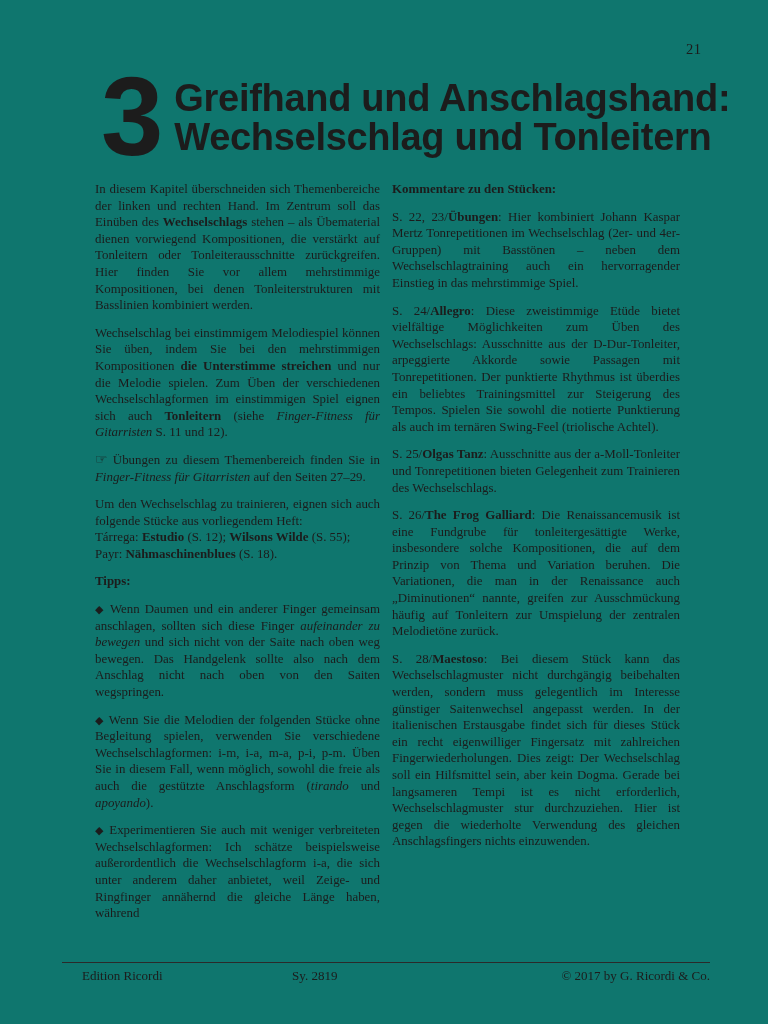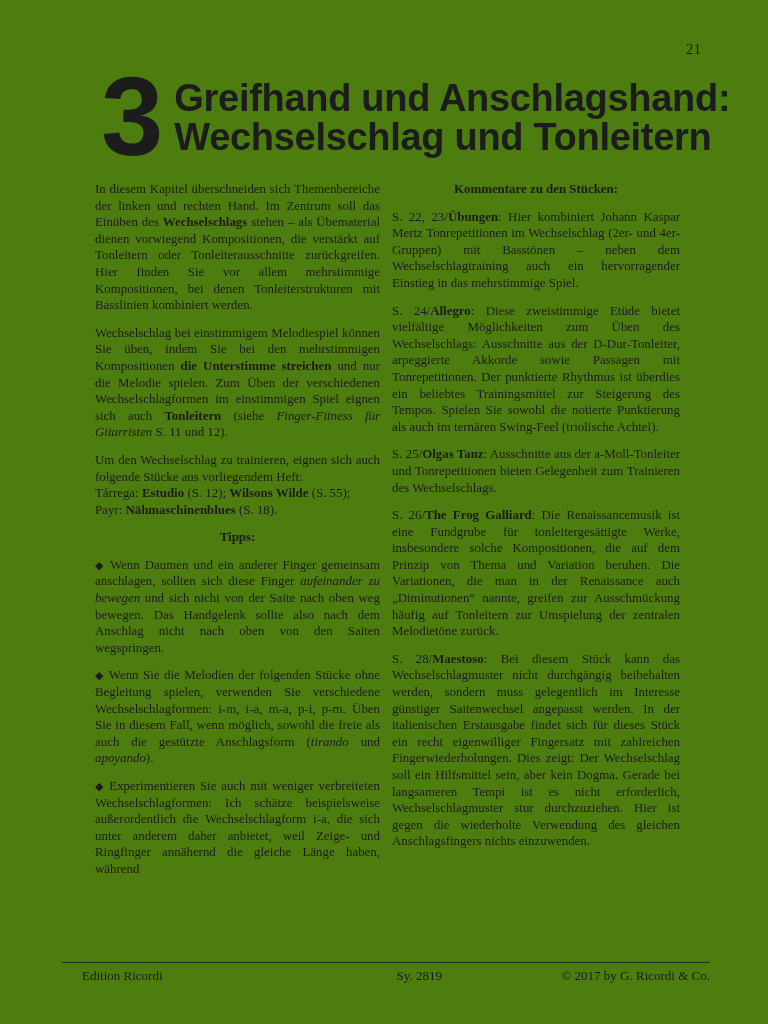--- a/index.html
+++ b/index.html
@@ -1,18 +1,18 @@
 <!DOCTYPE html>
 <html><head>
 <meta charset="utf-8">
 <style>
   html,body { margin:0; padding:0; background:#e8e8e8; }
   .page {
     position:relative; width:768px; height:1024px; margin:0 auto;
-    background:#4d7c0f; color:#1c1c1c; overflow:hidden;
+    background:#0f766e; color:#1c1c1c; overflow:hidden;
     font-family:"Liberation Serif", serif;
   }
   .page-number {
     position:absolute; top:41px; left:686px;
     font-size:14.5px; letter-spacing:0.5px;
   }
   .chapter-header {
     position:absolute; top:70px; left:101px;
     display:flex; align-items:flex-start;
     font-family:"Liberation Sans", sans-serif; font-weight:bold;
@@ -27,35 +27,35 @@
   }
   .columns {
     position:absolute; top:181px; left:95px; width:585px;
     display:flex; gap:12px;
     font-size:12.9px; line-height:16.6px;
   }
   .col { width:285px; }
   .col[data-column="right"] { width:288px; }
   .para { margin:0 0 11px 0; text-align:justify; }
   .para:last-child { margin-bottom:0; }
-  .heading { font-weight:bold; text-align:center; }
+  .heading { font-weight:bold; text-align:left; }
   .b { font-weight:bold; }
   .i { font-style:italic; }
   .bullet { font-size:11px; }
   .hand { font-size:14px; }
   .footer-rule {
     position:absolute; top:962px; left:62px; width:648px; height:1px;
     background:#2a2a2a;
   }
   .page-footer {
     position:absolute; top:968px; left:62px; width:648px; height:20px;
     font-size:13px;
   }
   .footer-left  { position:absolute; left:20px; top:0; }
-  .footer-center{ position:absolute; left:230px; width:150px; top:0; text-align:right; }
+  .footer-center{ position:absolute; left:230px; width:150px; top:0; text-align:left; }
   .footer-right { position:absolute; right:0px; top:0; }
 </style>
 </head>
 <body>
 
 <div class="page">
 
   <div class="page-number">21</div>
 
   <div class="chapter-header">
@@ -63,20 +63,21 @@
     <div class="chapter-title">
       <div>Greifhand und Anschlagshand:</div>
       <div>Wechselschlag und Tonleitern</div>
     </div>
   </div>
 
   <div class="columns">
     <div class="col" data-column="left">
         <p class="para"><span>In diesem Kapitel überschneiden sich Themenbereiche der linken und rechten Hand. Im Zentrum soll das Einüben des </span><span class="b">Wechselschlags</span><span> stehen – als Übematerial dienen vorwiegend Kompositionen, die verstärkt auf Tonleitern oder Tonleiterausschnitte zurückgreifen. Hier finden Sie vor allem mehrstimmige Kompositionen, bei denen Tonleiterstrukturen mit Basslinien kombiniert werden.</span></p>
         <p class="para"><span>Wechselschlag bei einstimmigem Melodiespiel können Sie üben, indem Sie bei den mehrstimmigen Kompositionen </span><span class="b">die Unterstimme streichen</span><span> und nur die Melodie spielen. Zum Üben der verschiedenen Wechselschlagformen im einstimmigen Spiel eignen sich auch </span><span class="b">Tonleitern</span><span> (siehe </span><span class="i">Finger-Fitness für Gitarristen</span><span> S. 11 und 12).</span></p>
+        <p class="para"><span class="hand">☞</span><span>  Übungen zu diesem Themenbereich finden Sie in </span><span class="i">Finger-Fitness für Gitarristen</span><span> auf den Seiten 27–29.</span></p>
         <p class="para"><span>Um den Wechselschlag zu trainieren, eignen sich auch folgende Stücke aus vorliegendem Heft:</span><br><span>Tárrega: </span><span class="b">Estudio</span><span> (S. 12); </span><span class="b">Wilsons Wilde</span><span> (S. 55);</span><br><span>Payr: </span><span class="b">Nähmaschinenblues</span><span> (S. 18).</span></p>
         <p class="para heading"><span class="b">Tipps:</span></p>
         <p class="para"><span class="bullet">◆ </span><span>Wenn Daumen und ein anderer Finger gemeinsam anschlagen, sollten sich diese Finger </span><span class="i">aufeinander zu bewegen</span><span> und sich nicht von der Saite nach oben weg bewegen. Das Handgelenk sollte also nach dem Anschlag nicht nach oben von den Saiten wegspringen.</span></p>
         <p class="para"><span class="bullet">◆ </span><span>Wenn Sie die Melodien der folgenden Stücke ohne Begleitung spielen, verwenden Sie verschiedene Wechselschlagformen: i-m, i-a, m-a, p-i, p-m. Üben Sie in diesem Fall, wenn möglich, sowohl die freie als auch die gestützte Anschlagsform (</span><span class="i">tirando</span><span> und </span><span class="i">apoyando</span><span>).</span></p>
         <p class="para"><span class="bullet">◆ </span><span>Experimentieren Sie auch mit weniger verbreiteten Wechselschlagformen: Ich schätze beispielsweise außerordentlich die Wechselschlagform i-a, die sich unter anderem daher anbietet, weil Zeige- und Ringfinger annähernd die gleiche Länge haben, während</span></p>
       </div>
     <div class="col" data-column="right">
         <p class="para heading"><span class="b">Kommentare zu den Stücken</span><span>:</span></p>
         <p class="para"><span> S. 22, 23/</span><span class="b">Übungen</span><span>: Hier kombiniert Johann Kaspar Mertz Tonrepetitionen im Wechselschlag (2er- und 4er-Gruppen) mit Basstönen – neben dem Wechselschlagtraining auch ein hervorragender Einstieg in das mehrstimmige Spiel.</span></p>
         <p class="para"><span>S. 24/</span><span class="b">Allegro</span><span>: Diese zweistimmige Etüde bietet vielfältige Möglichkeiten zum Üben des Wechselschlags: Ausschnitte aus der D-Dur-Tonleiter, arpeggierte Akkorde sowie Passagen mit Tonrepetitionen. Der punktierte Rhythmus ist überdies ein beliebtes Trainingsmittel zur Steigerung des Tempos. Spielen Sie sowohl die notierte Punktierung als auch im ternären Swing-Feel (triolische Achtel).</span></p>

